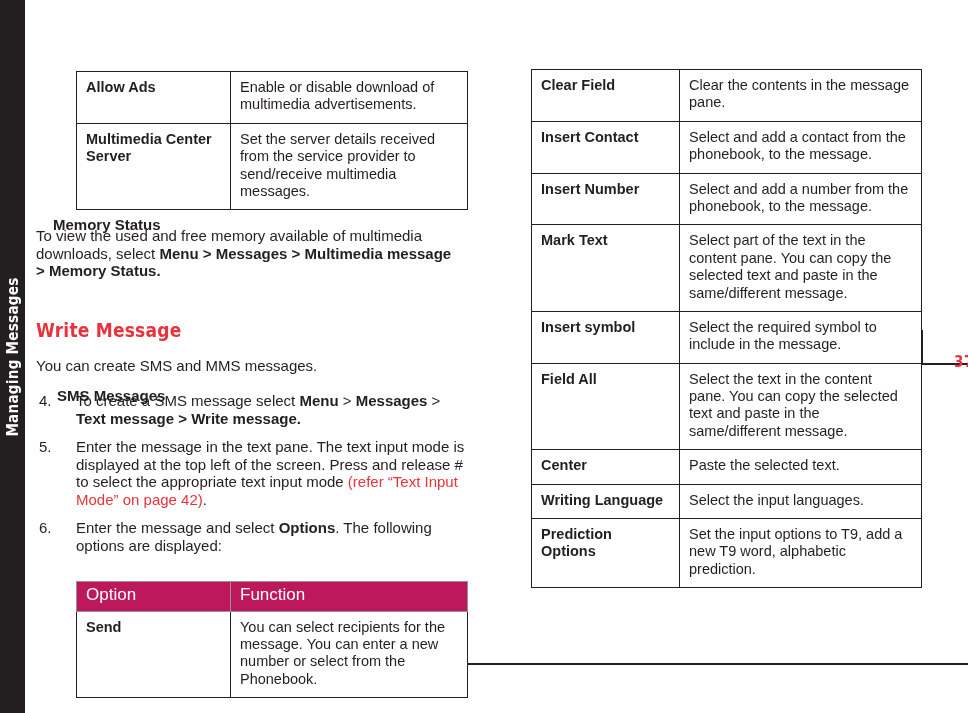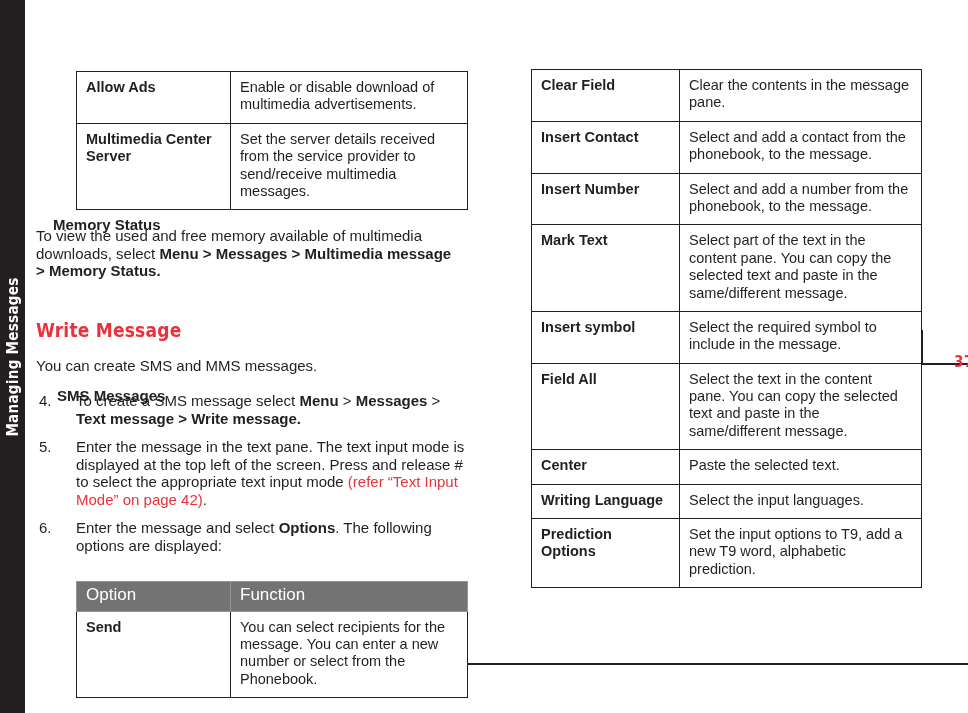--- a/index.html
+++ b/index.html
@@ -132,21 +132,21 @@
   
   #table-options {
     position: absolute;
     left: 40px;
     top: 553px;
     width: 392px;
   }
   #table-options td.opt { width: 135px; }
   #table-options thead th {
     border: 1.6px solid #949494;
-    background: #737373;
+    background: #be185d;
     color: #ffffff;
     text-align: left;
     font-weight: normal;
     font-size: 17px;
     padding: 4px 9px 6px 9px;
     line-height: 1.1;
   }
   #table-options thead th.opt-head { width: 135px; }
 
   

